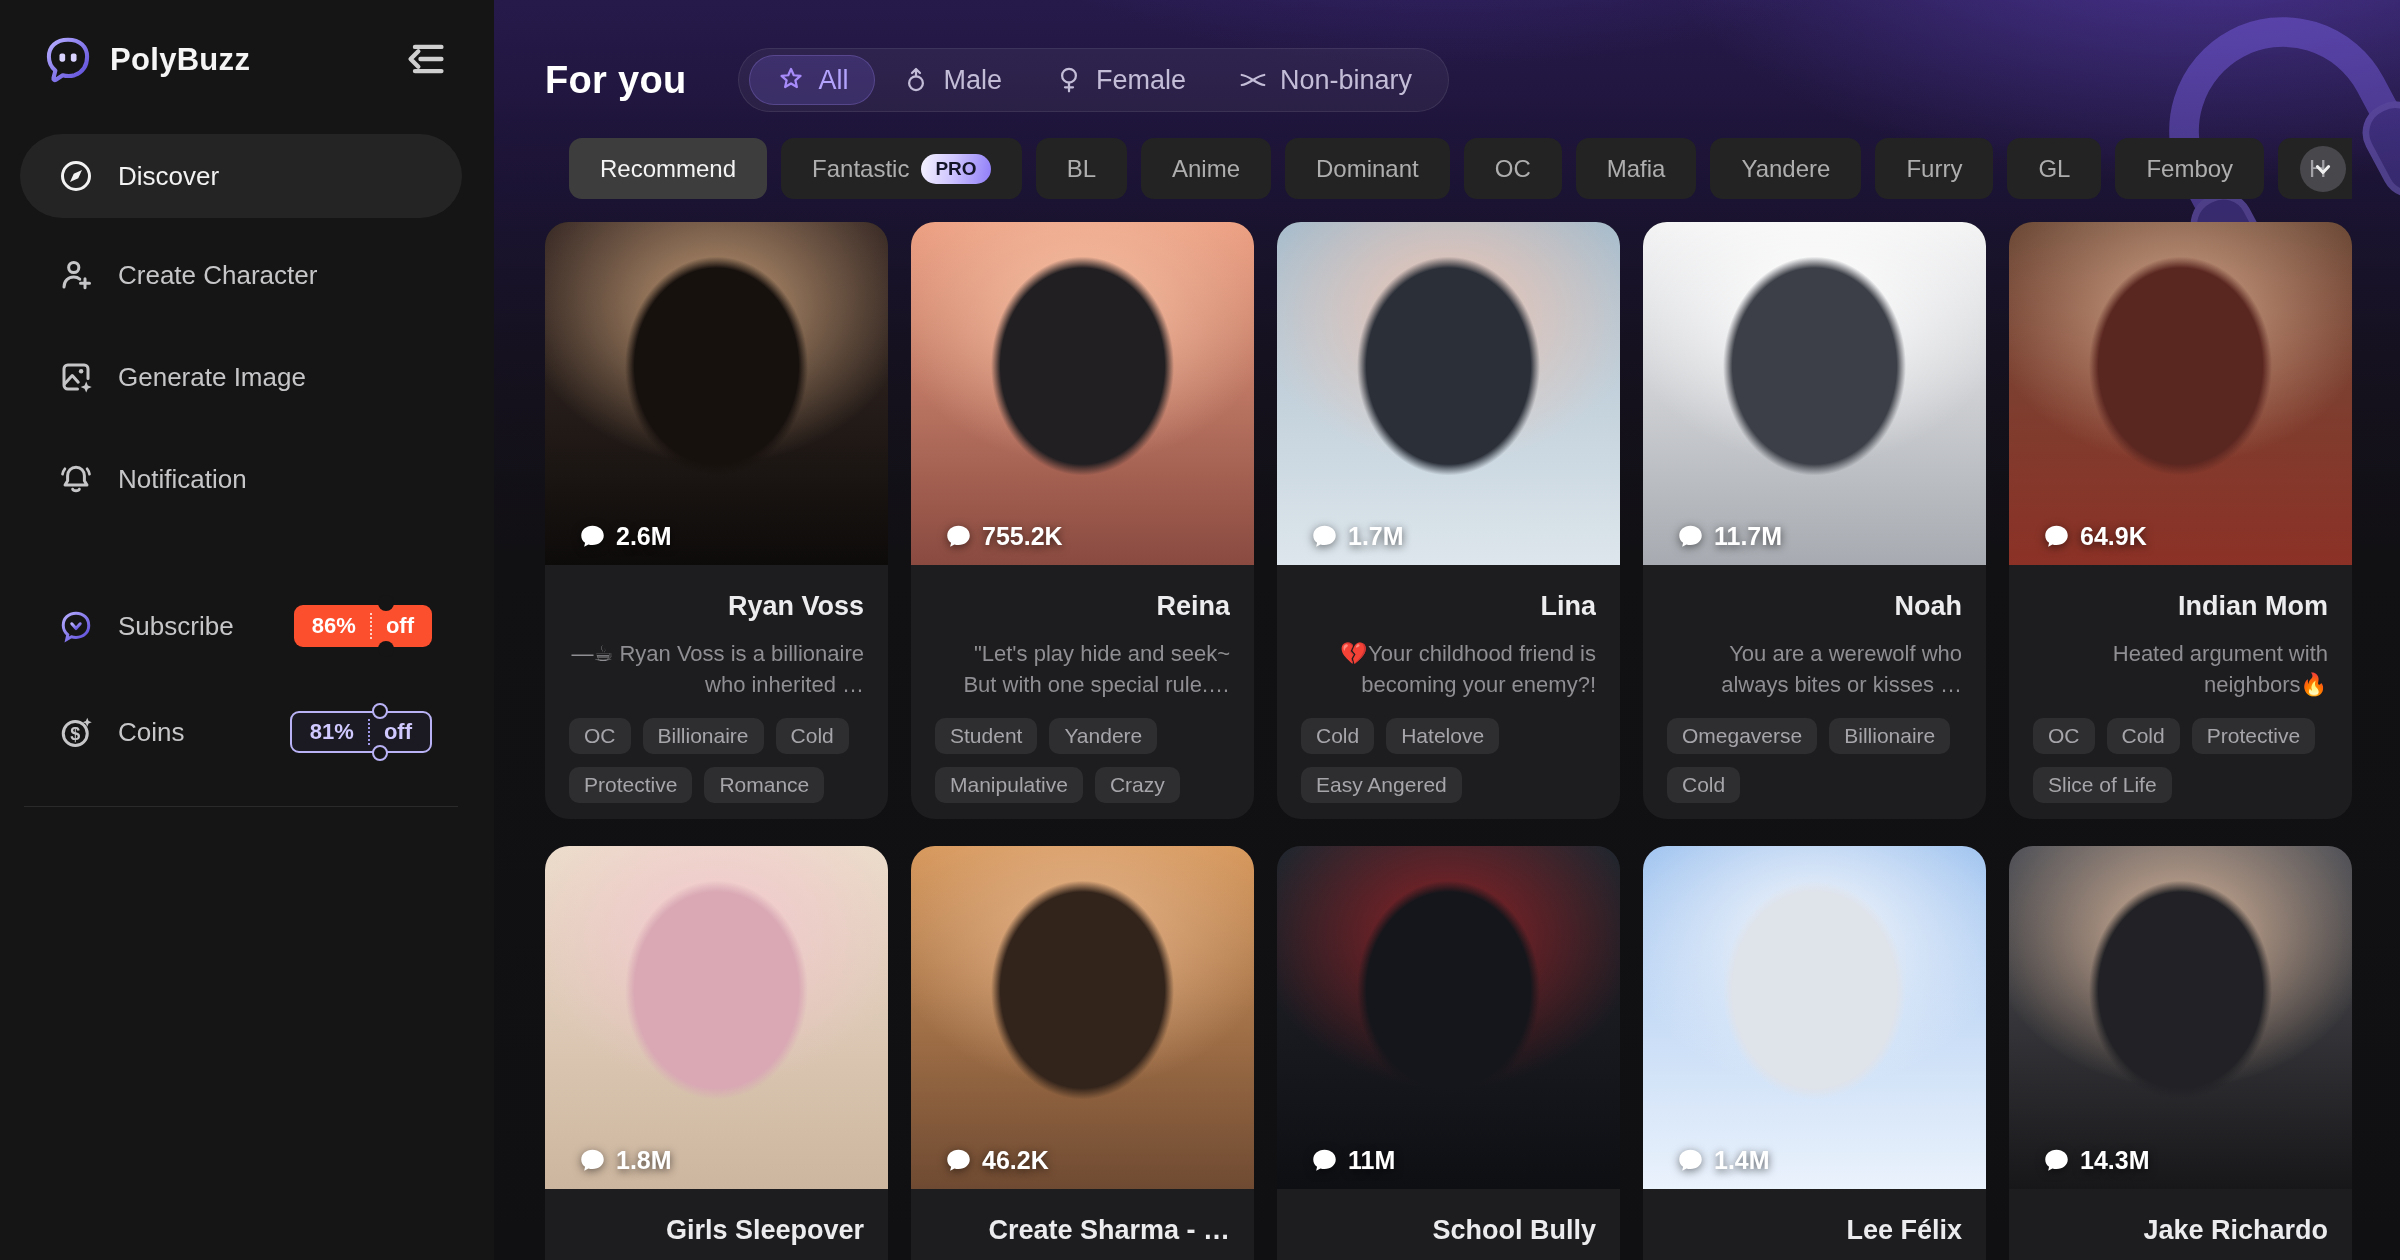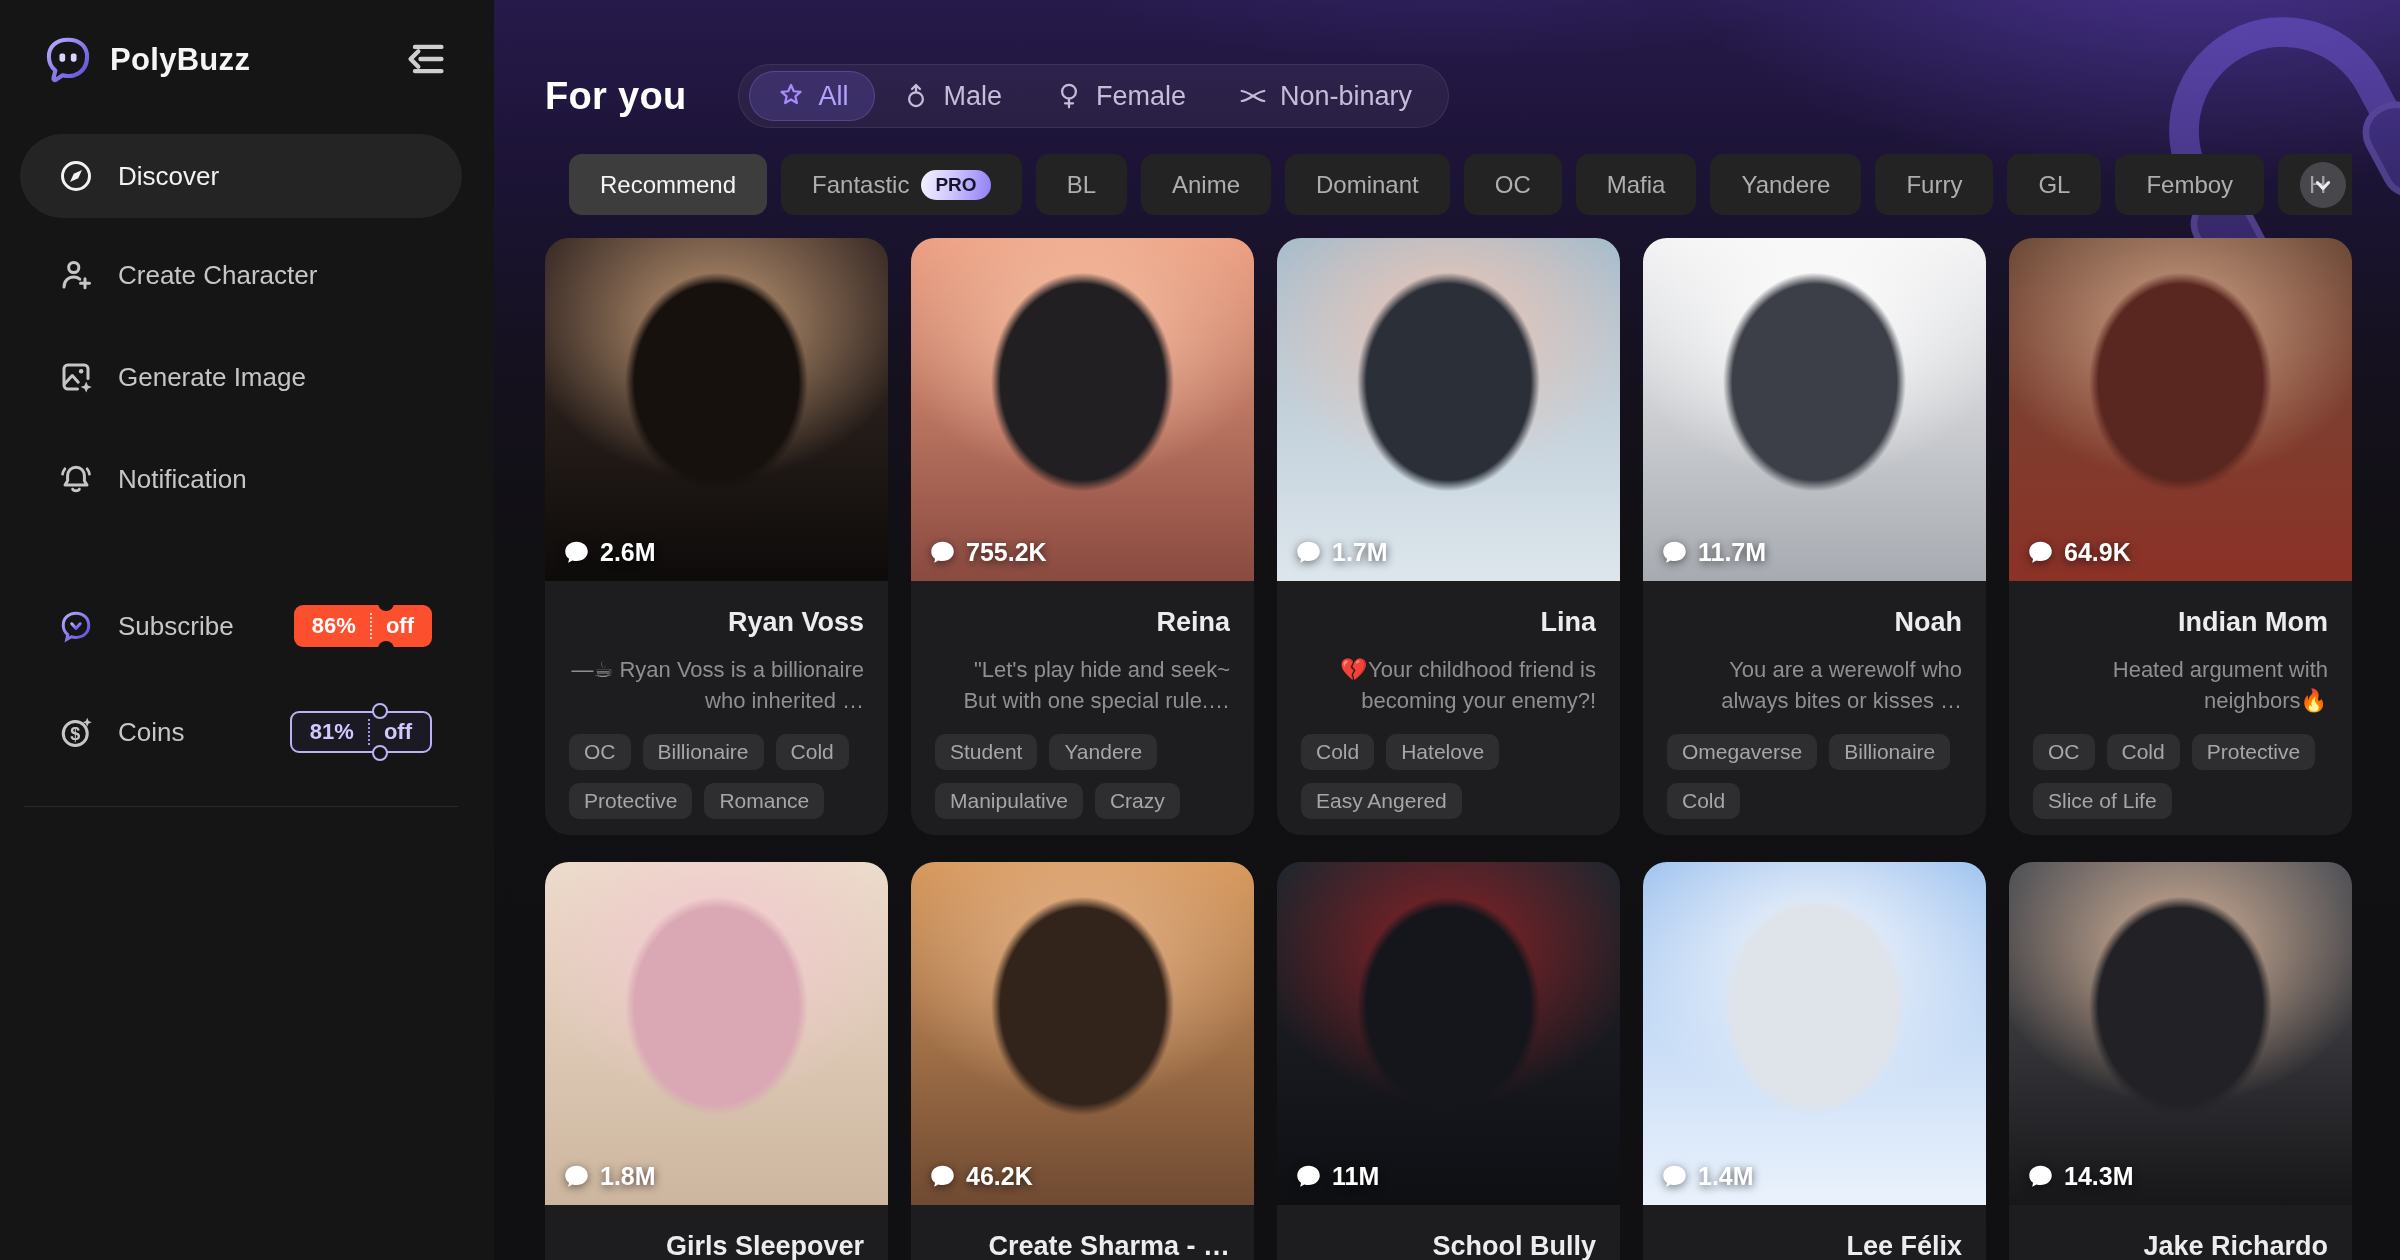--- a/index.html
+++ b/index.html
@@ -40,21 +40,21 @@
   .coupon-outline .notch { left:80px; border:2px solid #b9b3f6; }
   .notch.top { top:-10px; } .notch.bot { bottom:-10px; }
   .sb-divider { height:1px; background:#2a2a2a; margin:39px 4px 0 4px; }
 
   
   .main { flex:1; height:1260px; position:relative; overflow:hidden;
     background:
       radial-gradient(900px 420px at 90% -6%, rgba(128,92,255,.40), transparent 62%),
       radial-gradient(760px 320px at 50% -12%, rgba(98,64,200,.34), transparent 68%),
       linear-gradient(180deg, #261a4b 0%, #1d1438 12%, #15111f 28%, #111013 44%, #101013 100%);
-    padding:64px 0 0 51px; }
+    padding:48px 0 0 51px; }
   .hp-decor { position:absolute; top:-34px; right:-48px; width:330px; height:330px;
     transform:rotate(-28deg); opacity:.45; pointer-events:none; }
 
   .header-row { display:flex; align-items:center; height:64px; position:relative; z-index:2; }
   .page-title { color:#ffffff; font-size:38px; font-weight:800; letter-spacing:.3px; }
   .gender-group { display:flex; align-items:center; margin-left:52px; height:64px; padding:0 10px;
     border-radius:40px; background:rgba(255,255,255,.05); border:1px solid rgba(255,255,255,.08); }
   .gpill { display:flex; align-items:center; gap:12px; height:50px; padding:0 26px; border-radius:30px;
     background:none; border:none; color:#c4bdd8; font-size:27px; cursor:pointer;
     font-family:"Liberation Sans","DejaVu Sans",sans-serif; }
@@ -71,21 +71,21 @@
   .pro-badge { margin-left:12px; padding:4px 14px; border-radius:20px; font-size:19px; font-weight:800;
     color:#15152a; background:linear-gradient(100deg,#f6f3ff 0%,#cfc6ff 45%,#8f7df8 100%); }
   .more-btn { position:absolute; right:6px; top:8px; width:46px; height:46px; border-radius:50%;
     background:rgba(140,140,155,.35); border:none; cursor:pointer; display:flex; align-items:center;
     justify-content:center; }
 
   
   .grid { margin-top:23px; display:grid; grid-template-columns:repeat(5,343px); column-gap:23px; row-gap:27px; position:relative; z-index:2; }
   .card { width:343px; height:597px; background:#1d1d1f; border-radius:24px; overflow:hidden; cursor:pointer; }
   .art { width:343px; height:343px; position:relative; }
-  .count { position:absolute; left:18px; bottom:14px; display:flex; align-items:center; gap:10px;
+  .count { position:absolute; left:34px; bottom:14px; display:flex; align-items:center; gap:10px;
     color:#ffffff; font-size:25px; font-weight:600; text-shadow:0 2px 8px rgba(0,0,0,.65); }
   .count svg { filter:drop-shadow(0 2px 5px rgba(0,0,0,.5)); }
   .info { padding:26px 24px 0 24px;text-align:right; }
   .title { color:#ececee; font-size:27px; font-weight:600; margin-bottom:16px; white-space:nowrap;
     overflow:hidden; text-overflow:ellipsis; }
   .desc { color:#8f8f93; font-size:22px; line-height:31px; height:63px; overflow:hidden; margin-bottom:17px; }
   .tags { display:flex; flex-wrap:wrap; gap:13px 12px; }
   .tag { background:#2e2e31; color:#a6a6aa; font-size:21px; padding:6px 15px; border-radius:10px; white-space:nowrap; }
 </style>
 </head>

